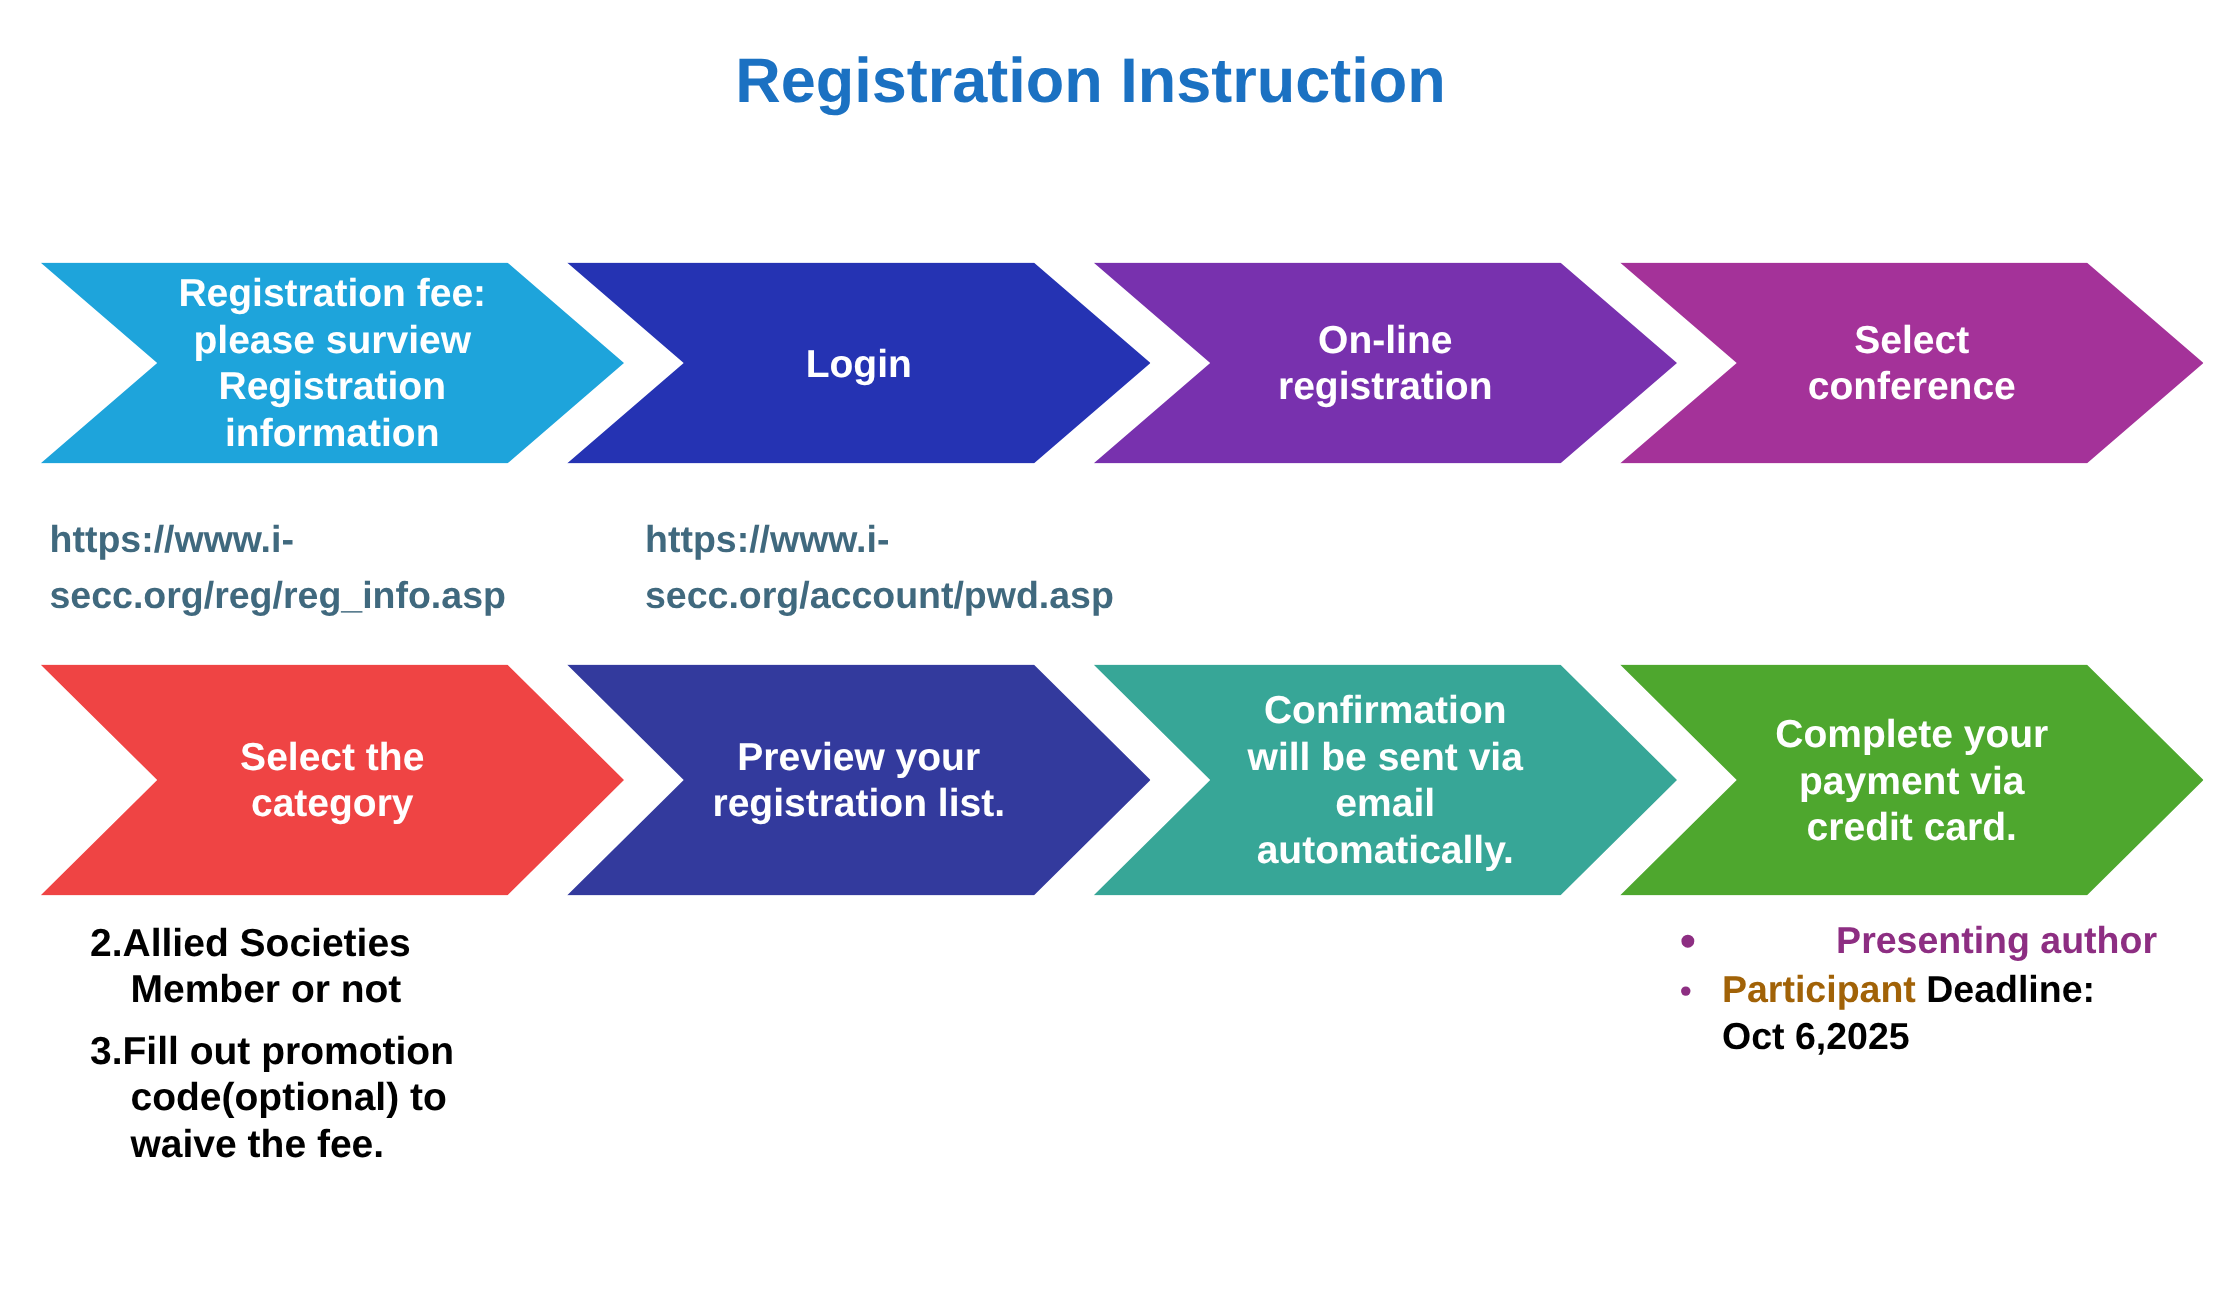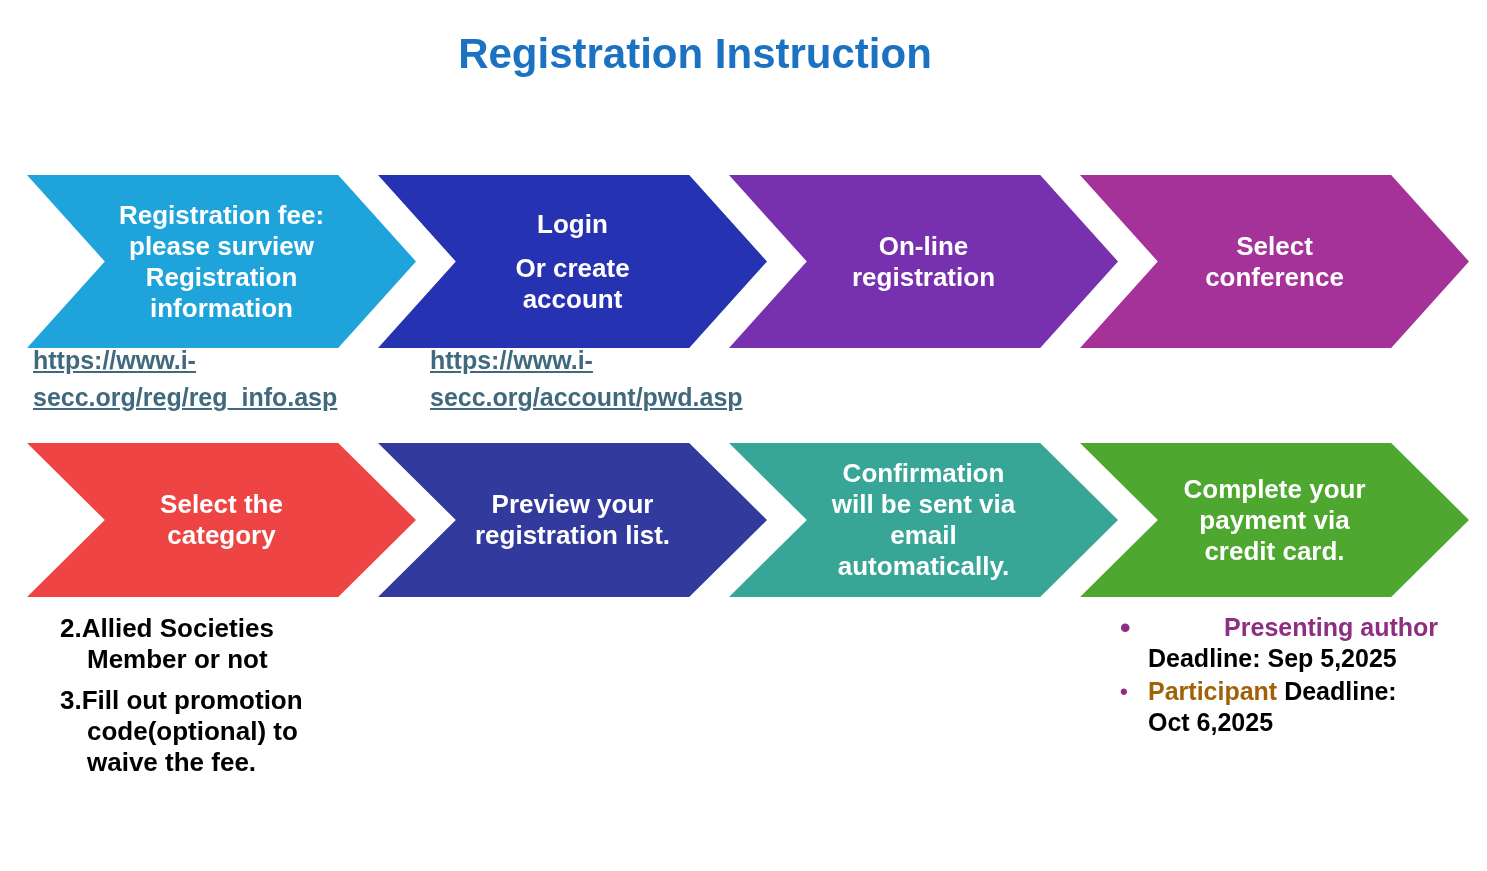--- a/index.html
+++ b/index.html
@@ -16,31 +16,31 @@
     font-size:42px;font-weight:700;
   }
   
   .chev{
     position:absolute;width:389px;
     display:flex;flex-direction:column;align-items:center;justify-content:center;
     clip-path:polygon(0% 0%,80% 0%,100% 50%,80% 100%,0% 100%,20% 50%);
     color:#ffffff;font-weight:700;font-size:26px;line-height:31px;
     text-align:center;
   }
-  .r1{top:175px;height:173px}
+  .r1{top:175px;height:134px}
   .r2{top:443px;height:154px}
   .col1{left:27px}.col2{left:378px}.col3{left:729px}.col4{left:1080px}
   .chev-label{white-space:pre-line}
   .chev-label2{white-space:pre-line;margin-top:13px}
   .chev-label2:empty{display:none}
   
   .link{
     position:absolute;top:342px;
     font-size:25px;font-weight:700;line-height:37px;
-    text-decoration:underline;white-space:pre-line;cursor:pointer;
+    white-space:pre-line;cursor:pointer;
   }
   .link1{left:33px}
   .link2{left:430px}
   
   .notes{position:absolute;left:60px;top:613px;width:316px;color:#000;}
   .note{
     font-size:26px;font-weight:700;line-height:31px;
     white-space:pre-line;
     padding-left:27px;text-indent:-27px;
     margin:0 0 10px 0;
@@ -51,32 +51,30 @@
   .dl + .dl{margin-top:2px;}
   .dl-bullet{width:28px;flex:none;font-weight:700;line-height:31px;}
   .b1{font-size:30px}
   .b2{font-size:22px}
   .dl-text{font-size:25px;font-weight:700;line-height:31px;color:#000;width:290px;}
   .block{display:block}
 </style>
 </head>
 <body>
 
-<div class="title" style="color: rgb(27, 113, 194);">Registration Instruction</div>
+<div class="title" style="color: rgb(27, 113, 194); padding-left: 32px;">Registration Instruction</div>
 
 <div class="chev r1 col1" style="background-color: rgb(30, 164, 219);">
   <div class="chev-label">Registration fee:
 please surview
 Registration
 information</div>
 </div>
 <div class="chev r1 col2" style="background-color: rgb(37, 51, 179);">
   <div class="chev-label">Login</div>
-  <div class="chev-label chev-label2">Or create
-account</div>
 </div>
 <div class="chev r1 col3" style="background-color: rgb(120, 49, 174);">
   <div class="chev-label">On-line
 registration</div>
 </div>
 <div class="chev r1 col4" style="background-color: rgb(164, 50, 153);">
   <div class="chev-label">Select
 conference</div>
 </div>
 
@@ -111,21 +109,20 @@
   <div class="note">3.Fill out promotion
 code(optional) to
 waive the fee.</div>
 </div>
 
 <div class="deadlines">
   <div class="dl">
     <span class="dl-bullet b1" style="color: rgb(141, 46, 130);">•</span>
     <div class="dl-text">
       <span class="block" style="color: rgb(141, 46, 130); text-align: right;">Presenting author</span>
-        <span class="block">Deadline: Sep 5,2025</span>
     </div>
   </div>
   <div class="dl">
     <span class="dl-bullet b2" style="color: rgb(141, 46, 130);">•</span>
     <div class="dl-text">
       <span style="color: #a16207;">Participant</span><span> Deadline: Oct 6,2025</span>
     </div>
   </div>
 </div>
 

